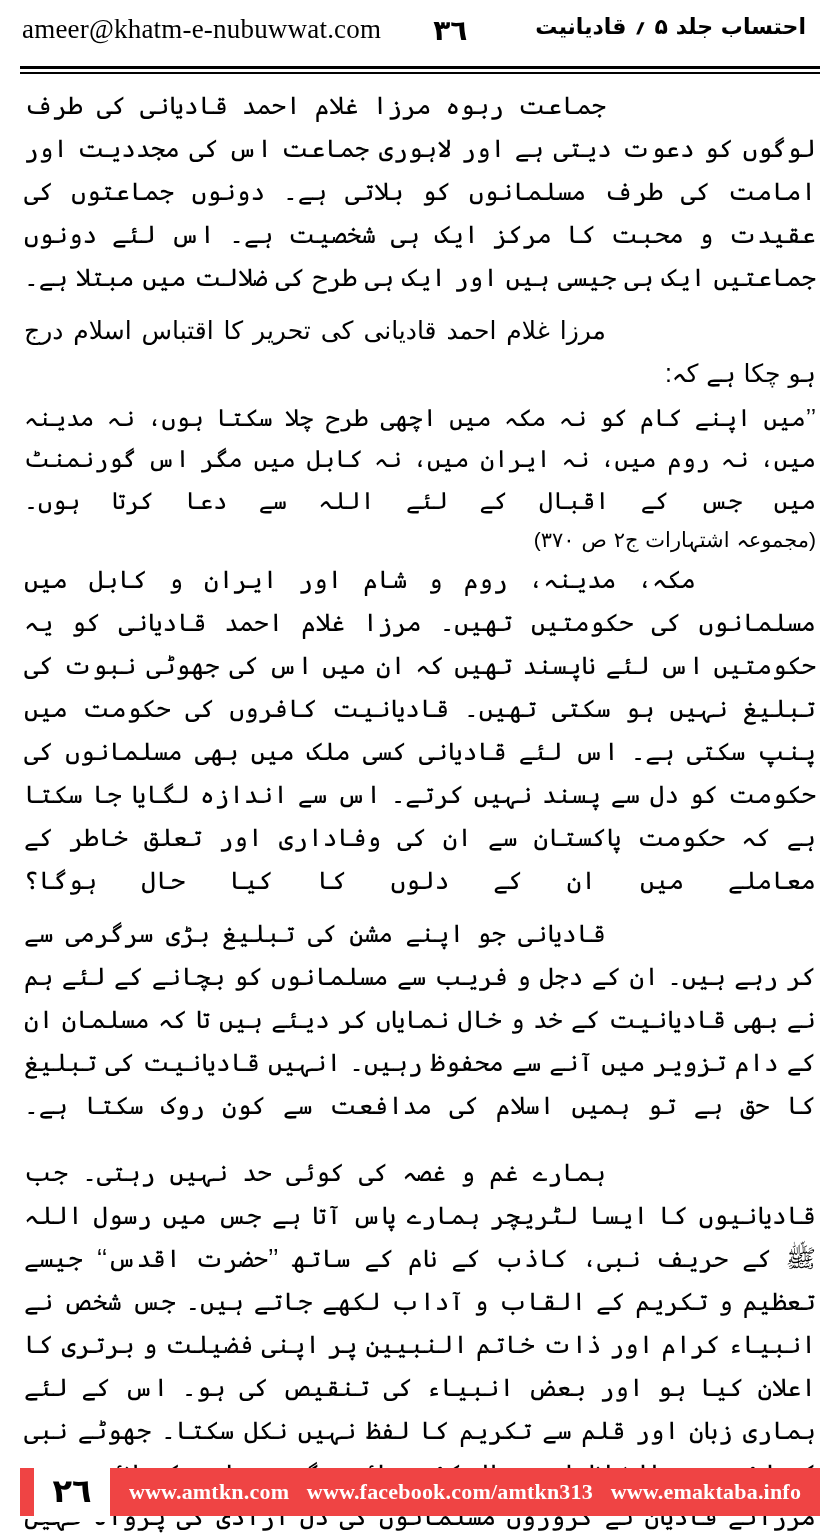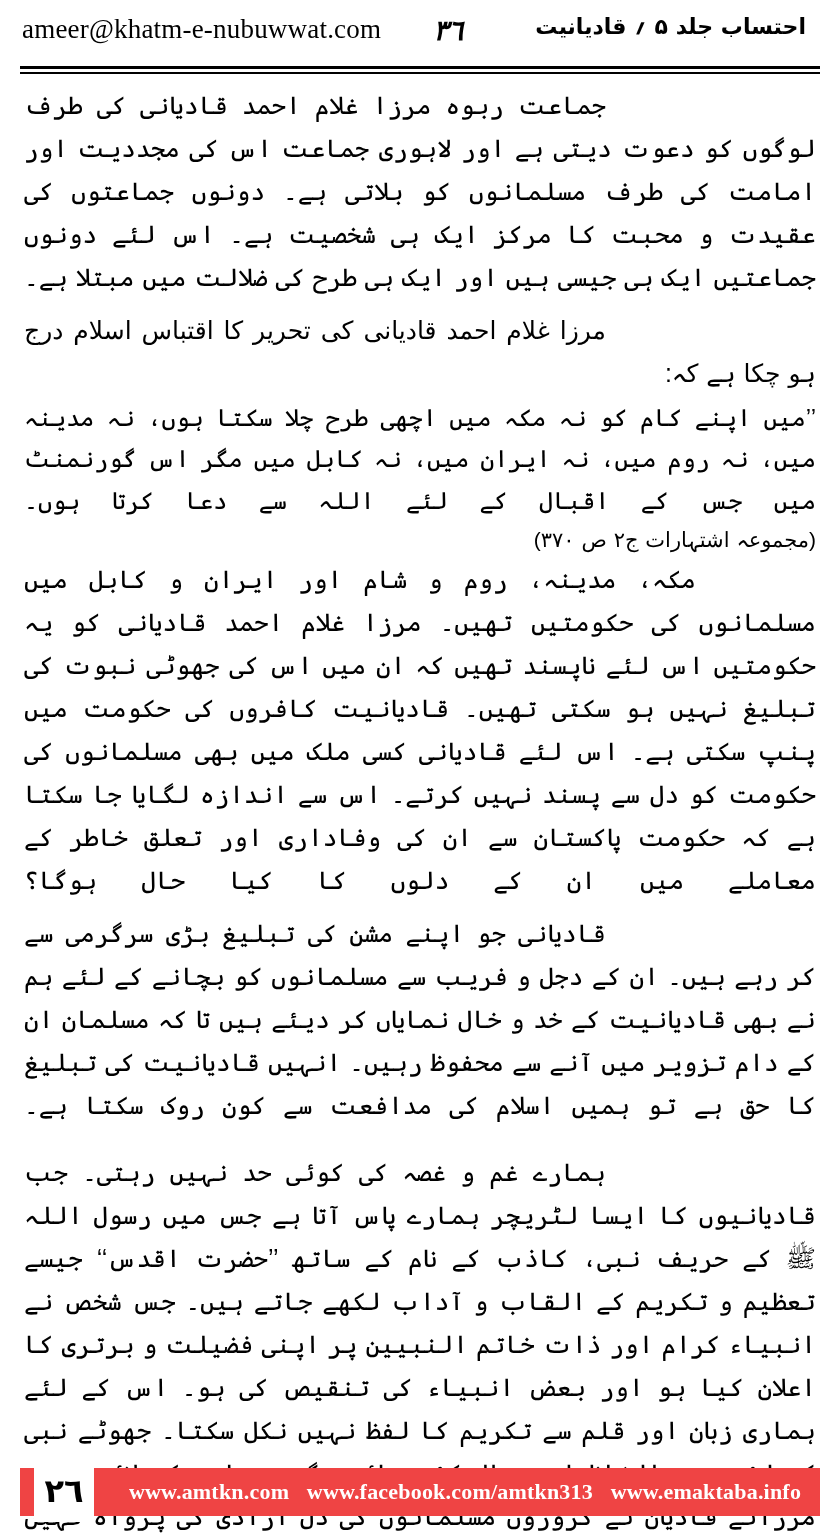--- a/index.html
+++ b/index.html
@@ -42,21 +42,20 @@
     white-space: nowrap;
   }
   .header-pageno {
     font-family: "DejaVu Sans", sans-serif;
     font-size: 28px;
     font-weight: 700;
     margin-left: 30px;
     margin-right: auto;
     padding-left: 22px;
     color: #000;
-    font-style: italic;
   }
   .header-title {
     direction: rtl;
     font-family: "DejaVu Sans", sans-serif;
     font-size: 22px;
     font-weight: 700;
     text-align: right;
     white-space: nowrap;
     color: #000;
   }
@@ -144,21 +143,21 @@
     color: #ffffff;
     letter-spacing: 0.2px;
     padding-left: 90px;
     white-space: nowrap;
   }
   .footer-links span { margin: 0 6px; }
   .footer-pageno {
     position: absolute;
     left: 14px;
     top: -2px;
-    width: 60px;
+    width: 76px;
     height: 62px;
     background: #ffffff;
     border: 0;
     display: flex;
     align-items: center;
     justify-content: center;
     font-family: "DejaVu Sans", sans-serif;
     font-size: 32px;
     font-weight: 700;
     color: #000;

